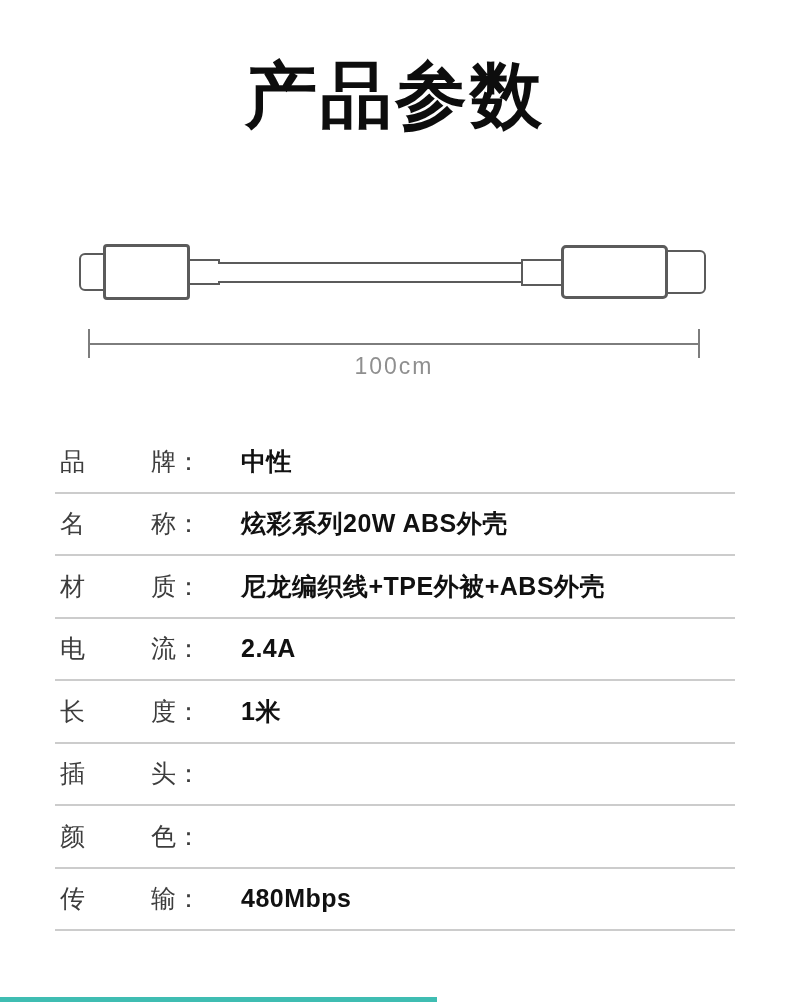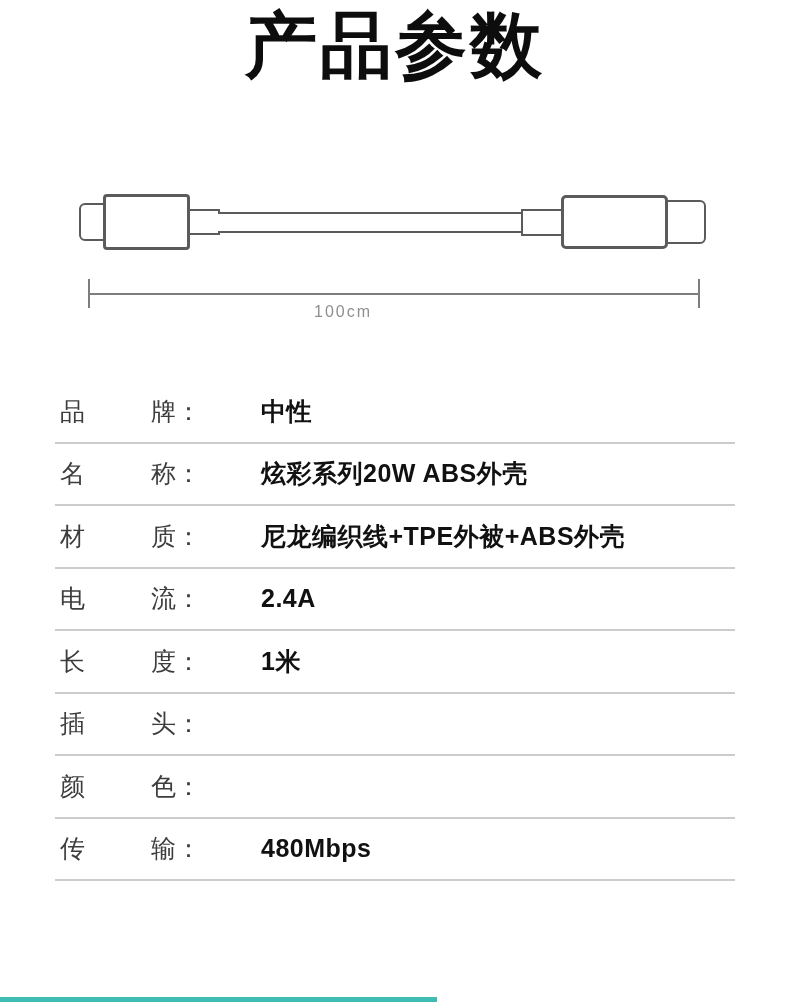--- a/index.html
+++ b/index.html
@@ -7,20 +7,21 @@
     width: 790px; height: 1002px;
     position: relative;
     background: #ffffff;
     overflow: hidden;
     font-family: "Liberation Sans", sans-serif;
   }
 
   
   .title {
     margin: 0;
+    padding-top: 50px;
     text-align: center;
     font-size: 72px;
     line-height: 90px;
     font-weight: 900;
     color: #0d0d0d;
     letter-spacing: 3px;
   }
 
   
   .diagram {
@@ -62,22 +63,23 @@
     left: 666px; top: 15px; width: 40px; height: 44px;
     border: 2px solid #5b5b5b;
     border-radius: 2px 6px 6px 2px;
   }
 
   .dim-line   { position: absolute; left: 88px;  top: 108px; width: 612px; height: 2px; background: #7d7d7d; }
   .dim-tick-l { position: absolute; left: 88px;  top: 94px;  width: 2px;  height: 29px; background: #7d7d7d; }
   .dim-tick-r { position: absolute; left: 698px; top: 94px;  width: 2px;  height: 29px; background: #7d7d7d; }
   .dim-label  {
     position: absolute; left: 314px; top: 118px; width: 160px;
+    text-align: center;
     color: #8f8f8f;
-    font-size: 16px;
+    font-size: 23px;
     letter-spacing: 2px;
   }
 
   
   .spec-table {
     margin-top: 31px;
     padding: 0 55px;
   }
   .spec-row {
     height: 60.5px;
@@ -89,21 +91,21 @@
     width: 141px;
     padding-left: 5px;
     display: flex;
     justify-content: space-between;
     color: #3d3d3d;
     font-size: 25px;
     font-weight: 500;
     flex-shrink: 0;
   }
   .spec-value {
-    margin-left: 60px;
+    margin-left: 40px;
     color: #111111;
     font-size: 25px;
     font-weight: 700;
     letter-spacing: 0.5px;
     white-space: nowrap;
   }
 
   
   .accent-bar {
     position: absolute;

